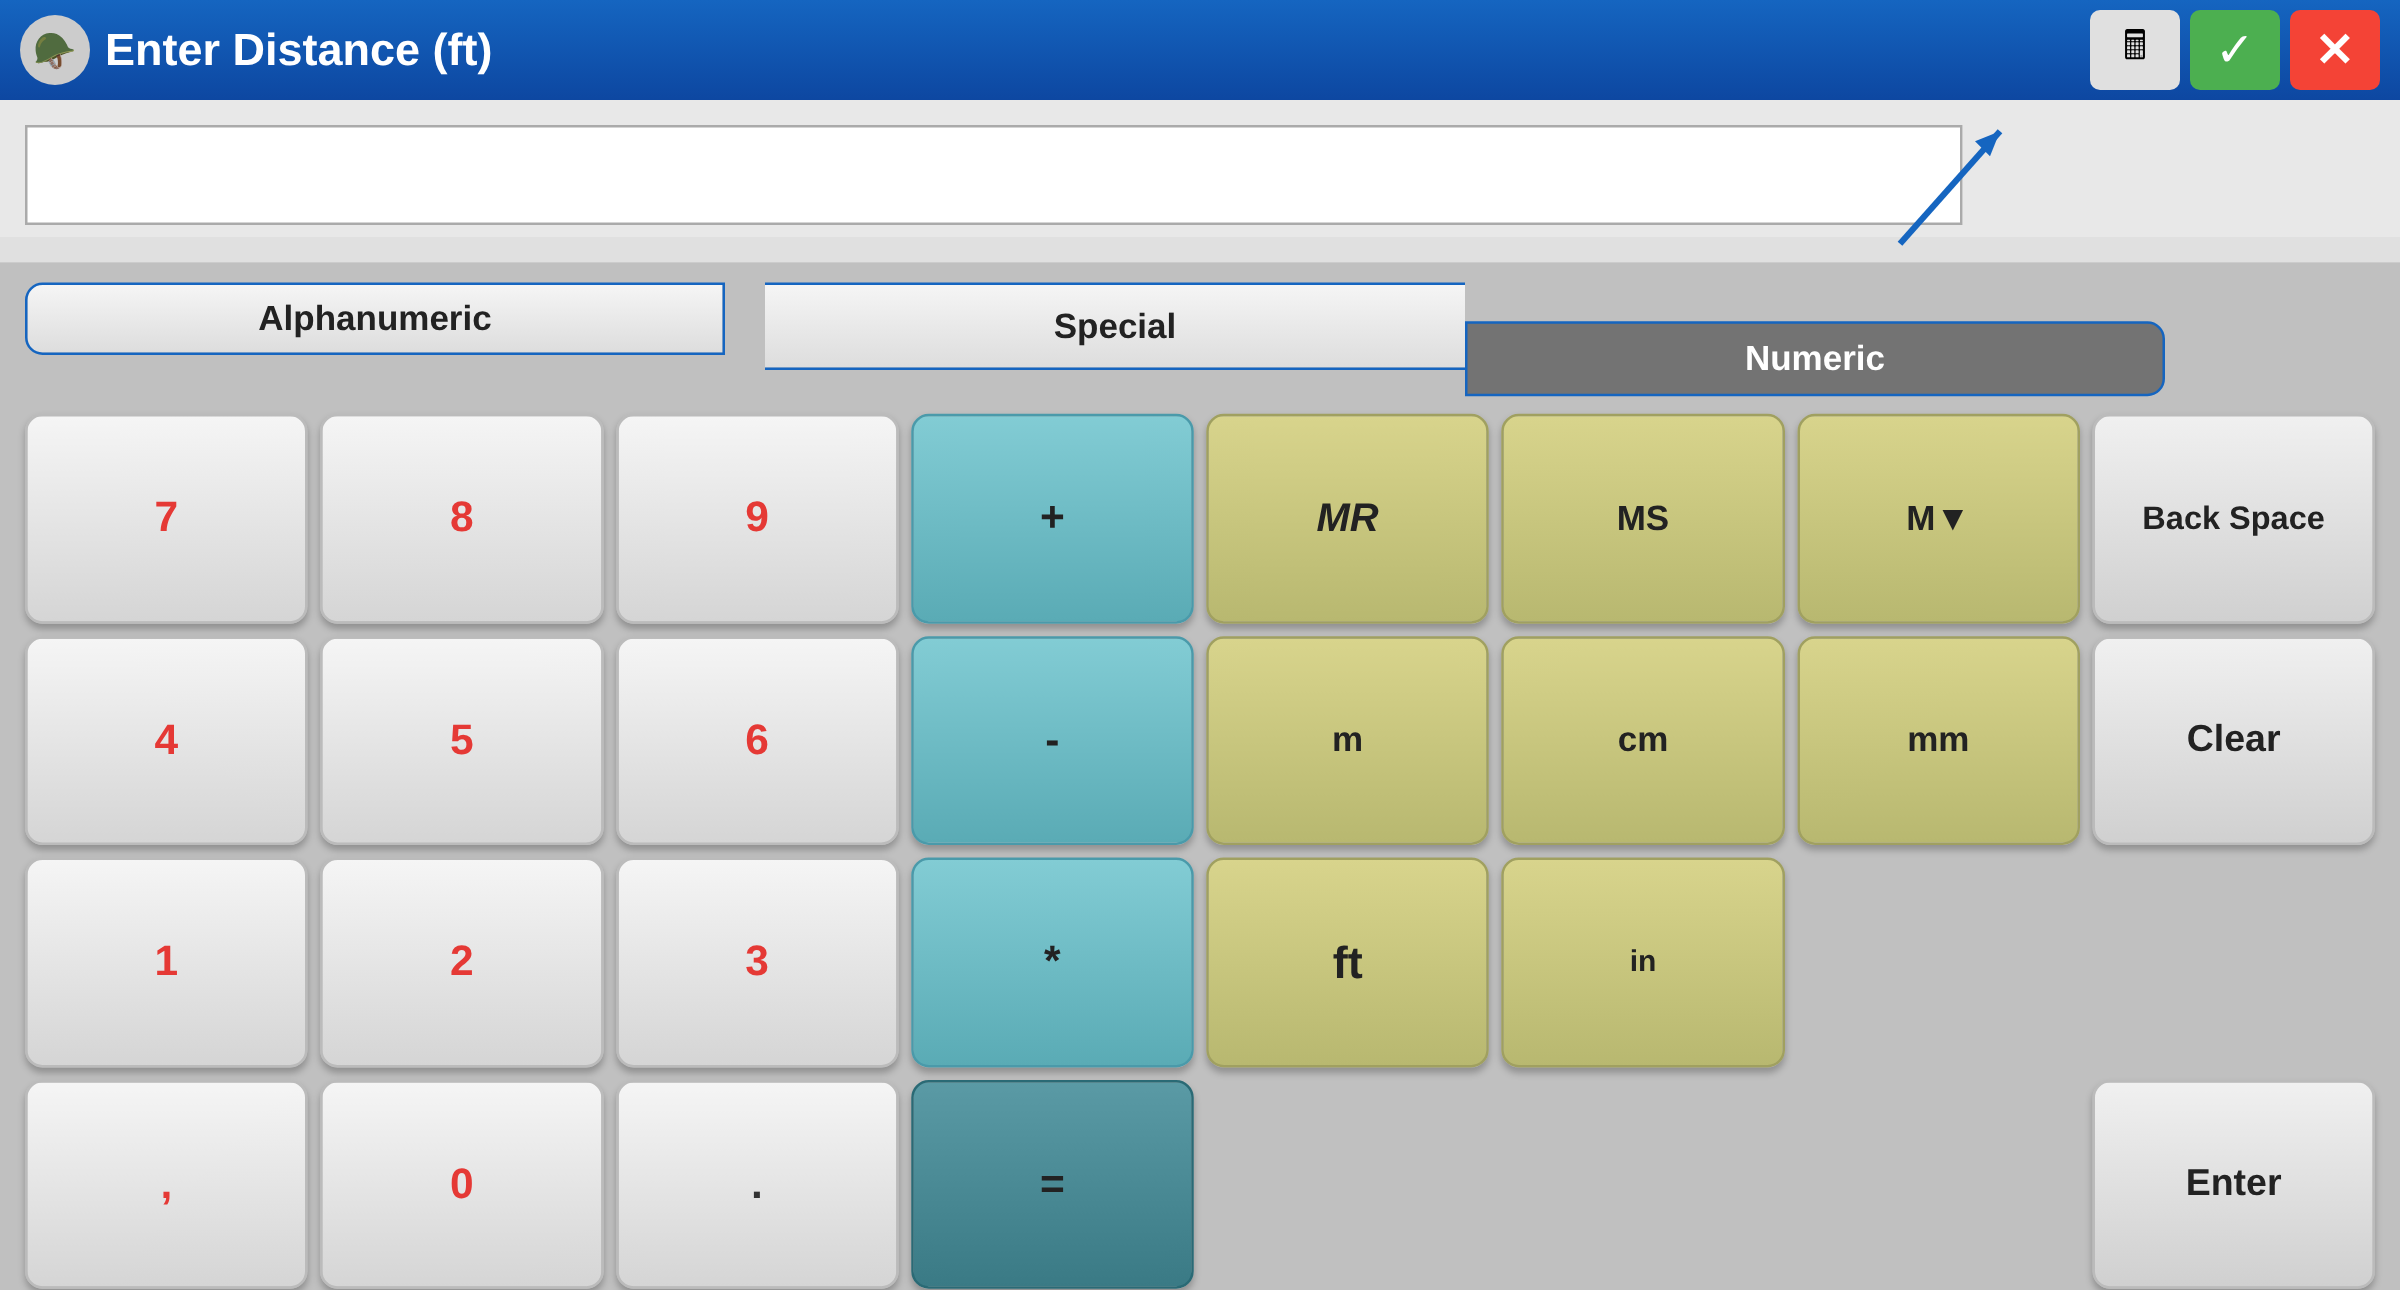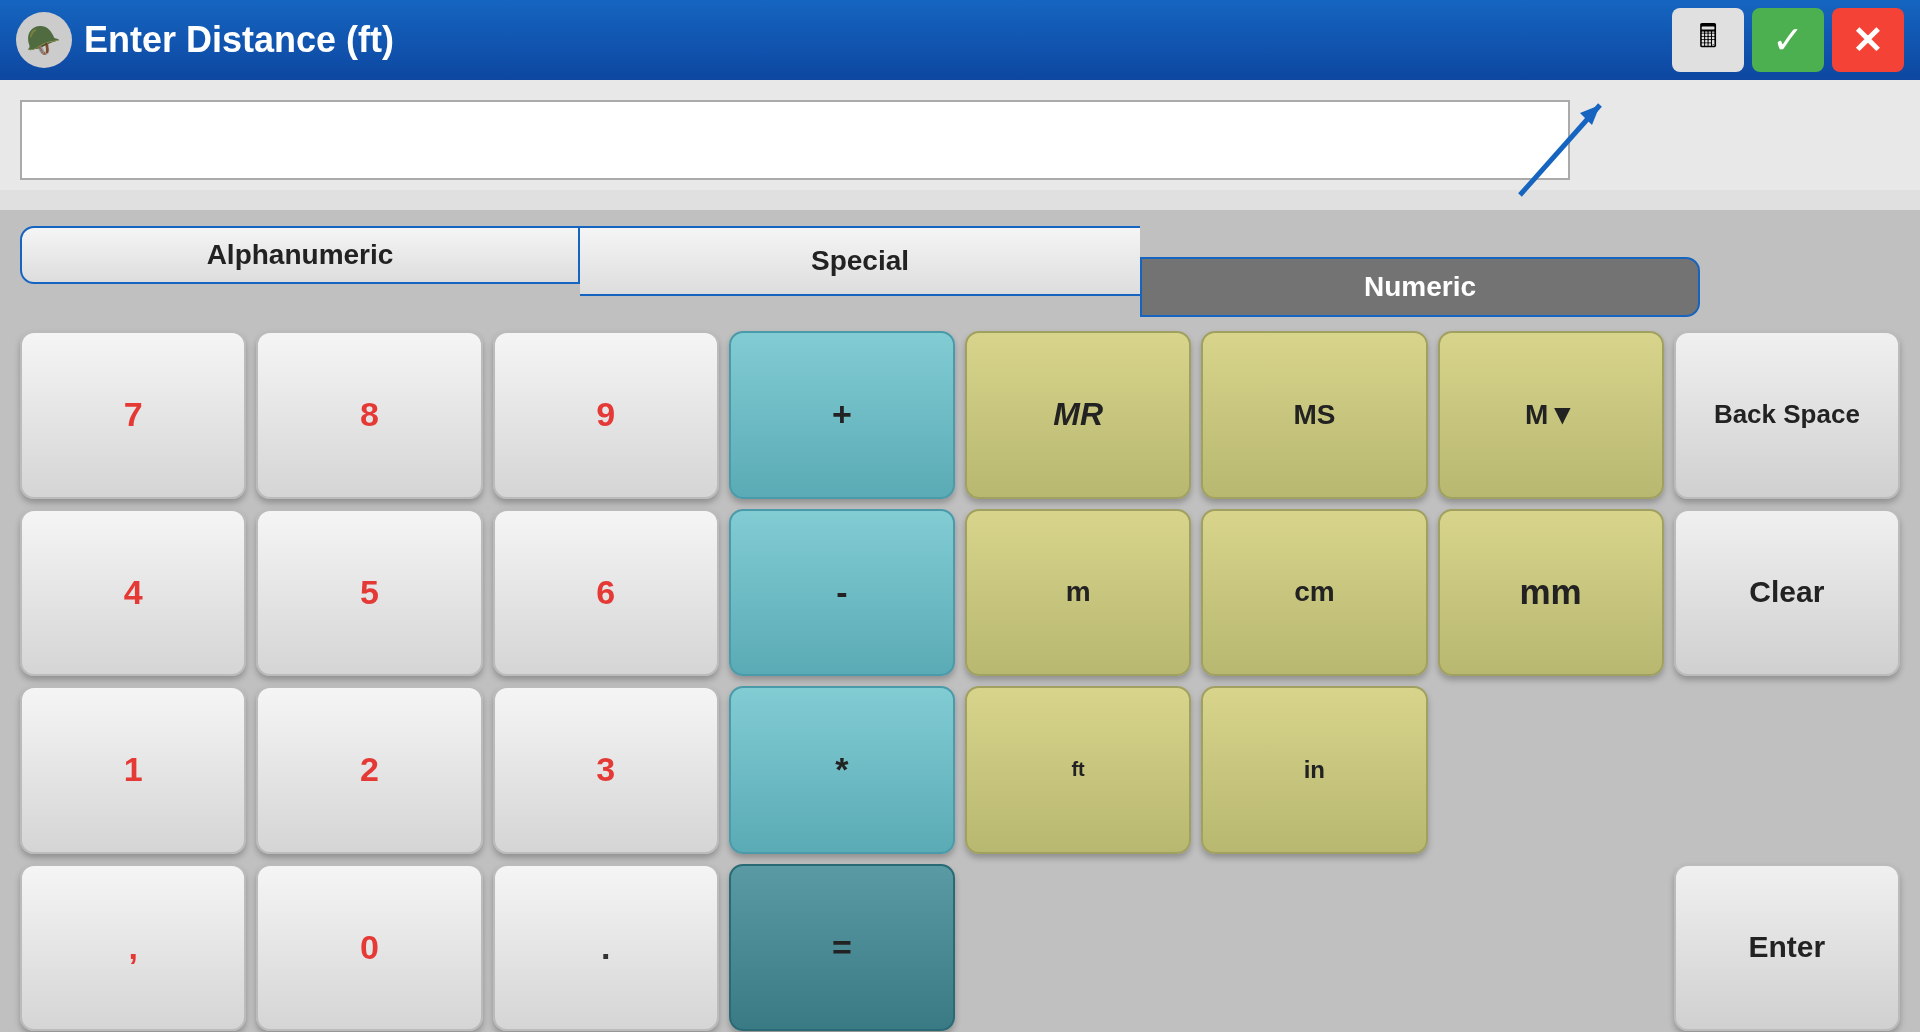--- a/index.html
+++ b/index.html
@@ -98,20 +98,21 @@
       flex: 0 0 540px;
       background: #f0f0f0;
       color: #222;
       border-radius: 12px 0 0 12px;
     }
     #tab-special {
       flex: 0 0 540px;
       background: #f0f0f0;
       color: #222;
       border-radius: 0;
+      margin-left: 32px;
     }
     #tab-numeric {
       flex: 0 0 540px;
       background: #1565c0;
       color: white;
       border-radius: 0 12px 12px 0;
     }
 
     
     #key-grid {
@@ -256,40 +257,40 @@
     </button>
     <button class="key key-operator" style="background:linear-gradient(to bottom,#82ccd4,#5aabb5);color:#222;font-size:34px;font-weight:bold;border-radius:14px;border:2px solid #4a9aaa;box-shadow:0 4px 6px rgba(0,0,0,0.25);cursor:pointer;">
       <span>-</span>
     </button>
     <button class="key key-memory" style="background:linear-gradient(to bottom,#d8d48c,#b8b870);color:#222;font-size:28px;font-weight:bold;border-radius:14px;border:2px solid #a0a060;box-shadow:0 4px 6px rgba(0,0,0,0.25);cursor:pointer;">
       <span>m</span>
     </button>
     <button class="key key-memory" style="background:linear-gradient(to bottom,#d8d48c,#b8b870);color:#222;font-size:28px;font-weight:bold;border-radius:14px;border:2px solid #a0a060;box-shadow:0 4px 6px rgba(0,0,0,0.25);cursor:pointer;justify-content:center;">
       <span>cm</span>
     </button>
-    <button class="key key-memory" style="background:linear-gradient(to bottom,#d8d48c,#b8b870);color:#222;font-size:35px;font-weight:bold;border-radius:14px;border:2px solid #a0a060;box-shadow:0 4px 6px rgba(0,0,0,0.25);cursor:pointer;">
+    <button class="key key-memory" style="background:linear-gradient(to bottom,#d8d48c,#b8b870);color:#222;font-size:28px;font-weight:bold;border-radius:14px;border:2px solid #a0a060;box-shadow:0 4px 6px rgba(0,0,0,0.25);cursor:pointer;">
       <span>mm</span>
     </button>
     <button class="key key-action" style="background:linear-gradient(to bottom,#f0f0f0,#d0d0d0);color:#222;font-size:30px;font-weight:bold;border-radius:14px;border:2px solid #bbb;box-shadow:0 4px 6px rgba(0,0,0,0.25);cursor:pointer;">
       <span>Clear</span>
     </button>
 
     <button class="key key-numeric" style="background:linear-gradient(to bottom,#f5f5f5,#d5d5d5);color:#e53935;font-size:34px;font-weight:bold;border-radius:14px;border:2px solid #bbb;box-shadow:0 4px 6px rgba(0,0,0,0.25);cursor:pointer;">
       <span>1</span>
     </button>
     <button class="key key-numeric" style="background:linear-gradient(to bottom,#f5f5f5,#d5d5d5);color:#e53935;font-size:34px;font-weight:bold;border-radius:14px;border:2px solid #bbb;box-shadow:0 4px 6px rgba(0,0,0,0.25);cursor:pointer;">
       <span>2</span>
     </button>
     <button class="key key-numeric" style="background:linear-gradient(to bottom,#f5f5f5,#d5d5d5);color:#e53935;font-size:34px;font-weight:bold;border-radius:14px;border:2px solid #bbb;box-shadow:0 4px 6px rgba(0,0,0,0.25);cursor:pointer;">
       <span>3</span>
     </button>
     <button class="key key-operator" style="background:linear-gradient(to bottom,#82ccd4,#5aabb5);color:#222;font-size:34px;font-weight:bold;border-radius:14px;border:2px solid #4a9aaa;box-shadow:0 4px 6px rgba(0,0,0,0.25);cursor:pointer;">
       <span>*</span>
     </button>
-    <button class="key key-memory" style="background:linear-gradient(to bottom,#d8d48c,#b8b870);color:#222;font-size:20px;font-weight:bold;border-radius:14px;border:2px solid #a0a060;box-shadow:0 4px 6px rgba(0,0,0,0.25);cursor:pointer;">
+    <button class="key key-memory" style="background:linear-gradient(to bottom,#d8d48c,#b8b870);color:#222;font-size:36px;font-weight:bold;border-radius:14px;border:2px solid #a0a060;box-shadow:0 4px 6px rgba(0,0,0,0.25);cursor:pointer;">
       <span>ft</span>
     </button>
     <button class="key key-memory" style="background:linear-gradient(to bottom,#d8d48c,#b8b870);color:#222;font-size:24px;font-weight:bold;border-radius:14px;border:2px solid #a0a060;box-shadow:0 4px 6px rgba(0,0,0,0.25);cursor:pointer;">
       <span>in</span>
     </button>
 
     <div></div>
     <div></div>
 
     <button class="key key-numeric" style="background:linear-gradient(to bottom,#f5f5f5,#d5d5d5);color:#e53935;font-size:34px;font-weight:bold;border-radius:14px;border:2px solid #bbb;box-shadow:0 4px 6px rgba(0,0,0,0.25);cursor:pointer;">

